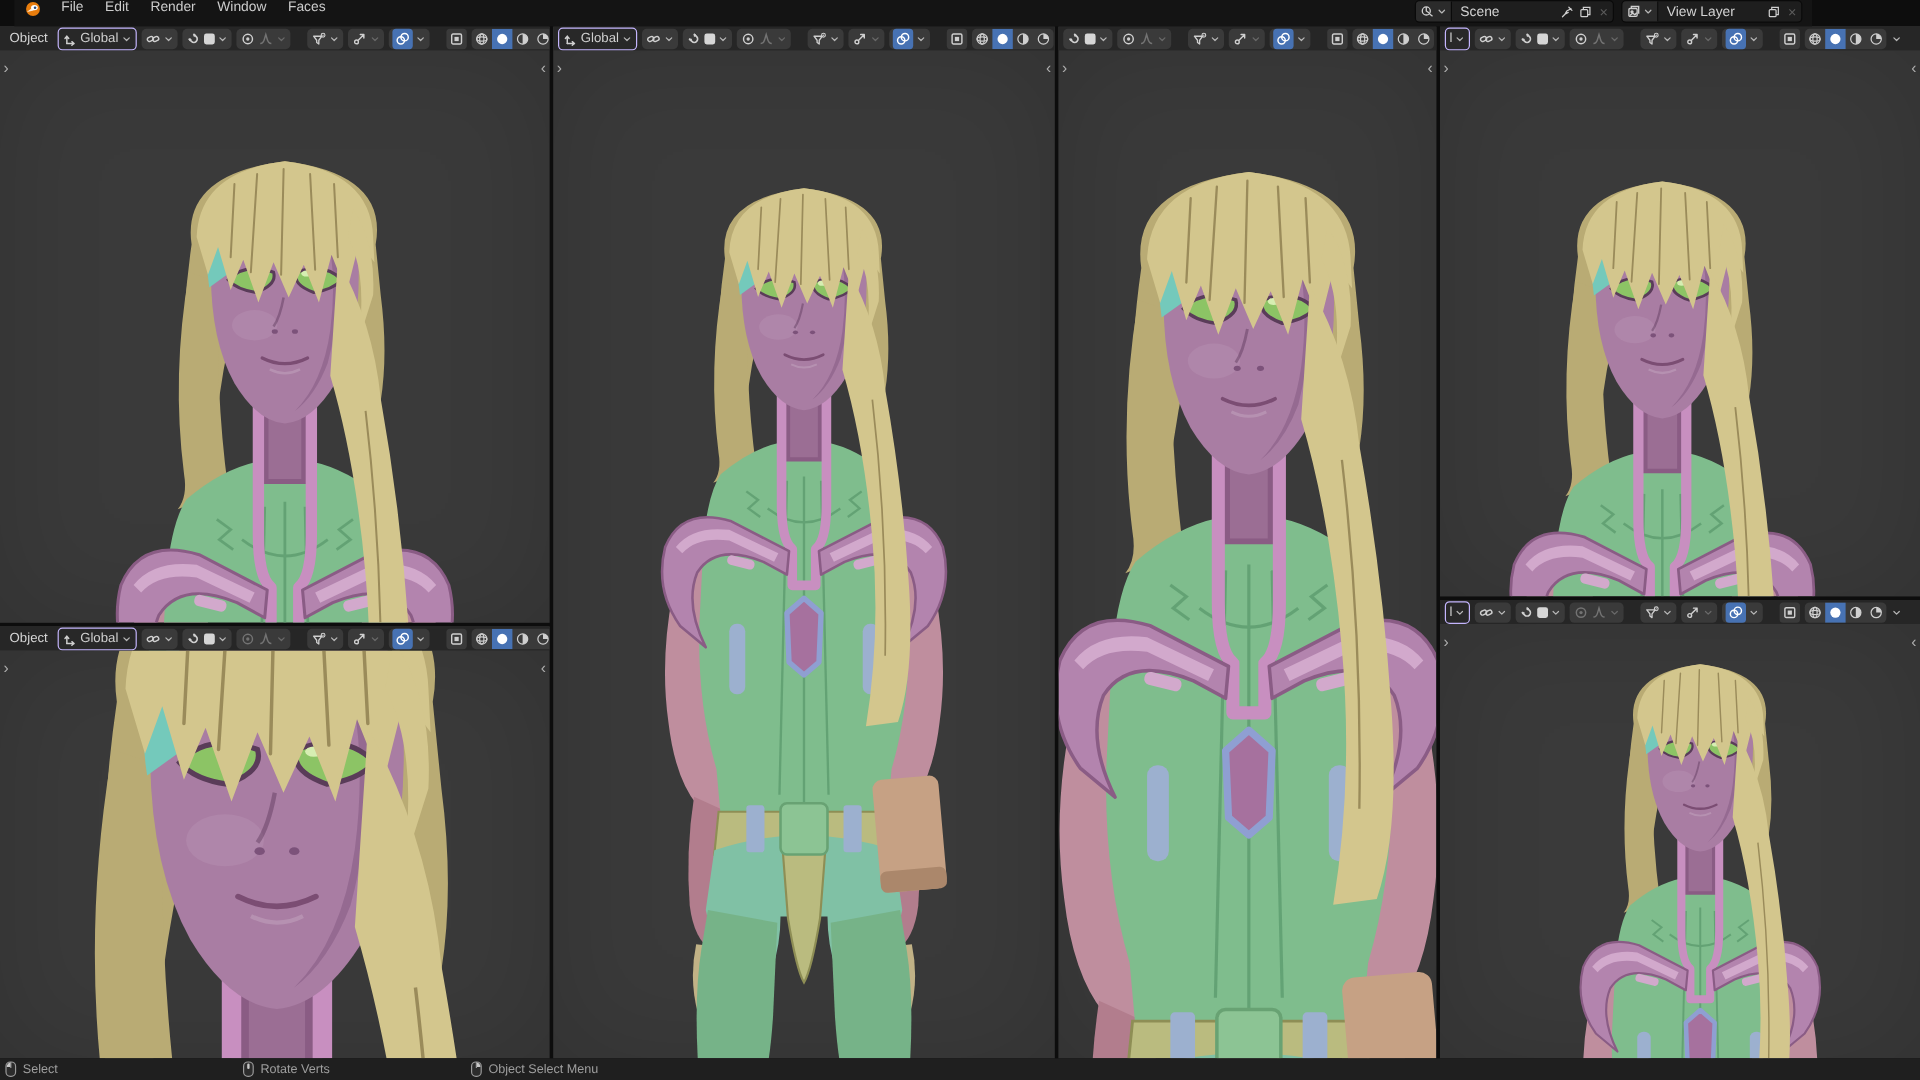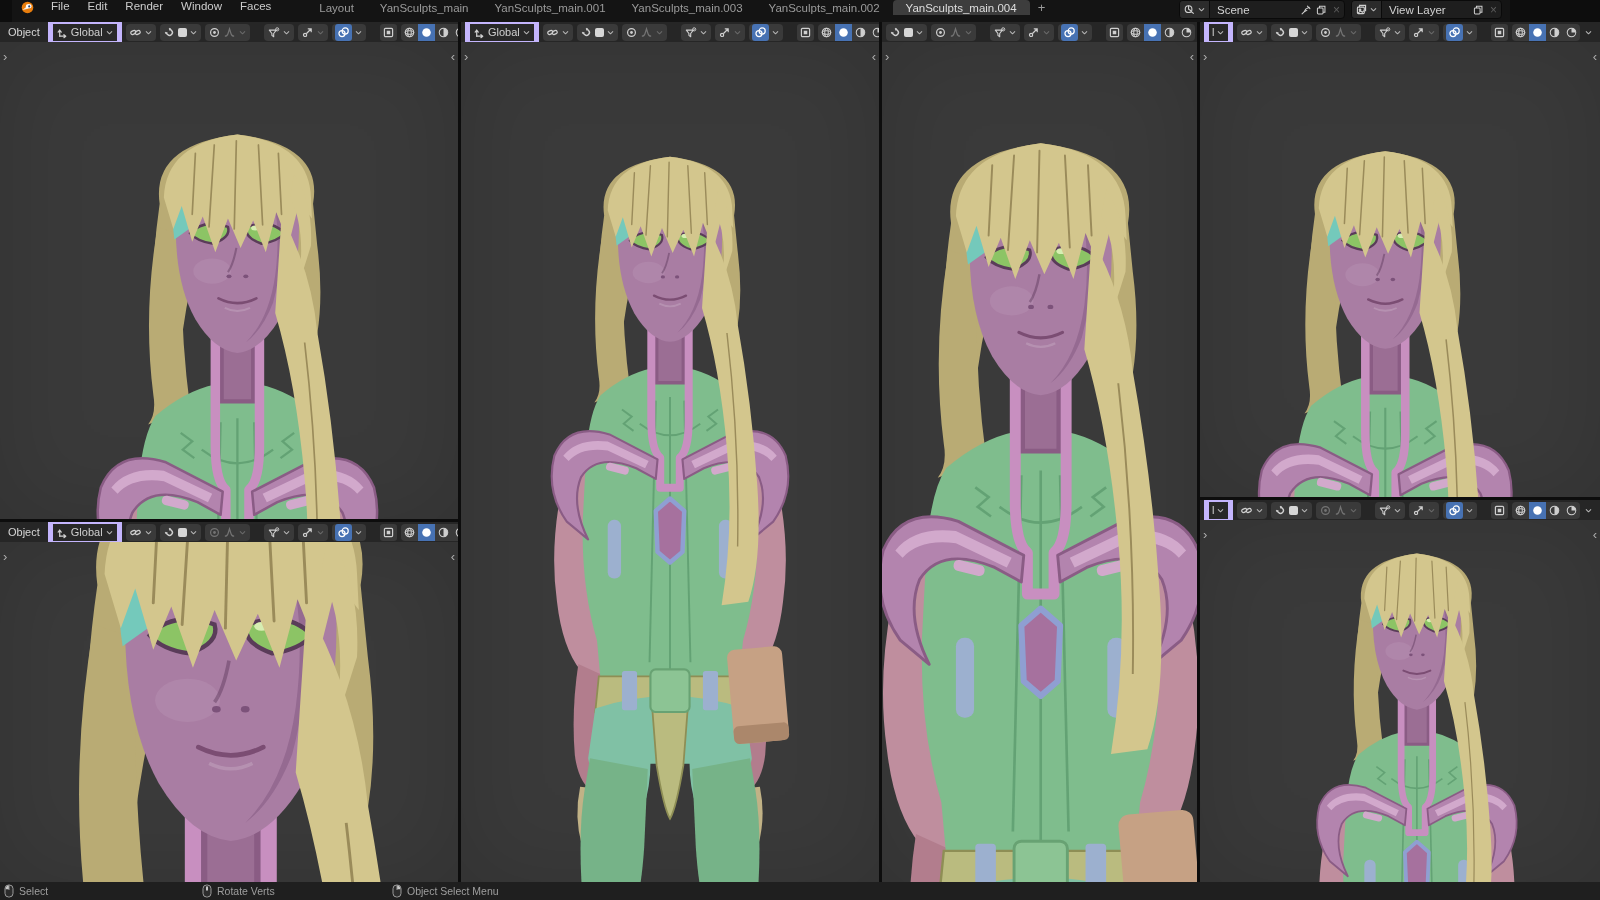--- a/index.html
+++ b/index.html
@@ -39,21 +39,21 @@
     padding:0 4px;font-size:11px;color:#cfcfcf;white-space:nowrap;overflow:hidden;z-index:2}
   .vp-canvas{position:absolute;left:0;top:20px;right:0;bottom:0;overflow:hidden;
     box-shadow:inset 0 0 90px rgba(0,0,0,.14)}
   .view{width:100%;height:100%;display:block}
   .ca{position:absolute;color:#aeaeae;font-size:13px;line-height:1;top:8px;z-index:3}
   .ca.l{left:3px}.ca.r{right:3px}
   
   .modelbl{padding:0 4px;color:#d6d6d6}
   .grp{display:inline-flex;align-items:center;height:17px;background:var(--widget-bg,#3a3a3a);
     border-radius:4px;padding:0 3px;gap:2px;flex:none}
-  .grp.dark{background:var(--field-bg,#282828);border:5px solid #c4b5fd}
+  .grp.dark{background:var(--field-bg,#282828);border:1px solid #c4b5fd}
   .btn{display:inline-flex;width:17px;height:17px;align-items:center;justify-content:center;
     border-radius:3px;flex:none;color:#cfcfcf}
   .btn.active{background:var(--accent,#4772b3);color:#fff}
   .icon{width:13px;height:13px;display:block;color:#cfcfcf}
   .btn.active .icon{color:#fff}
   .chev{width:9px;height:9px;display:block;color:#b5b5b5}
   .dim{opacity:.38}
   .swatch{width:9px;height:9px;background:#d6d6d6;border-radius:2px;flex:none}
   .gap{width:6px;flex:none}
   .shadegrp{display:inline-flex;height:17px;background:var(--widget-bg,#3a3a3a);
@@ -271,29 +271,20 @@
   <div class="logo">
       <svg class="icon" style="width:15px;height:15px" viewBox="0 0 14 14">
         <use href="#i-blender"></use>
       </svg>
     </div>
   <div class="menu">File</div>
   <div class="menu">Edit</div>
   <div class="menu">Render</div>
   <div class="menu">Window</div>
   <div class="menu">Faces</div>
-  <div class="tabs">
-    <div class="tab">Layout</div>
-    <div class="tab">YanSculpts_main</div>
-    <div class="tab">YanSculpts_main.001</div>
-    <div class="tab">YanSculpts_main.003</div>
-    <div class="tab">YanSculpts_main.002</div>
-    <div class="tab active">YanSculpts_main.004</div>
-    <div class="newtab">+</div>
-  </div>
   <div class="topbar-right">
     <div class="id-widget">
       <span class="id-chip">
         <svg class="icon" viewBox="0 0 14 14">
             <use href="#i-scene"></use>
           </svg>
         <svg class="chev" viewBox="0 0 14 14">
             <use href="#i-chev"></use>
           </svg>
       </span>

